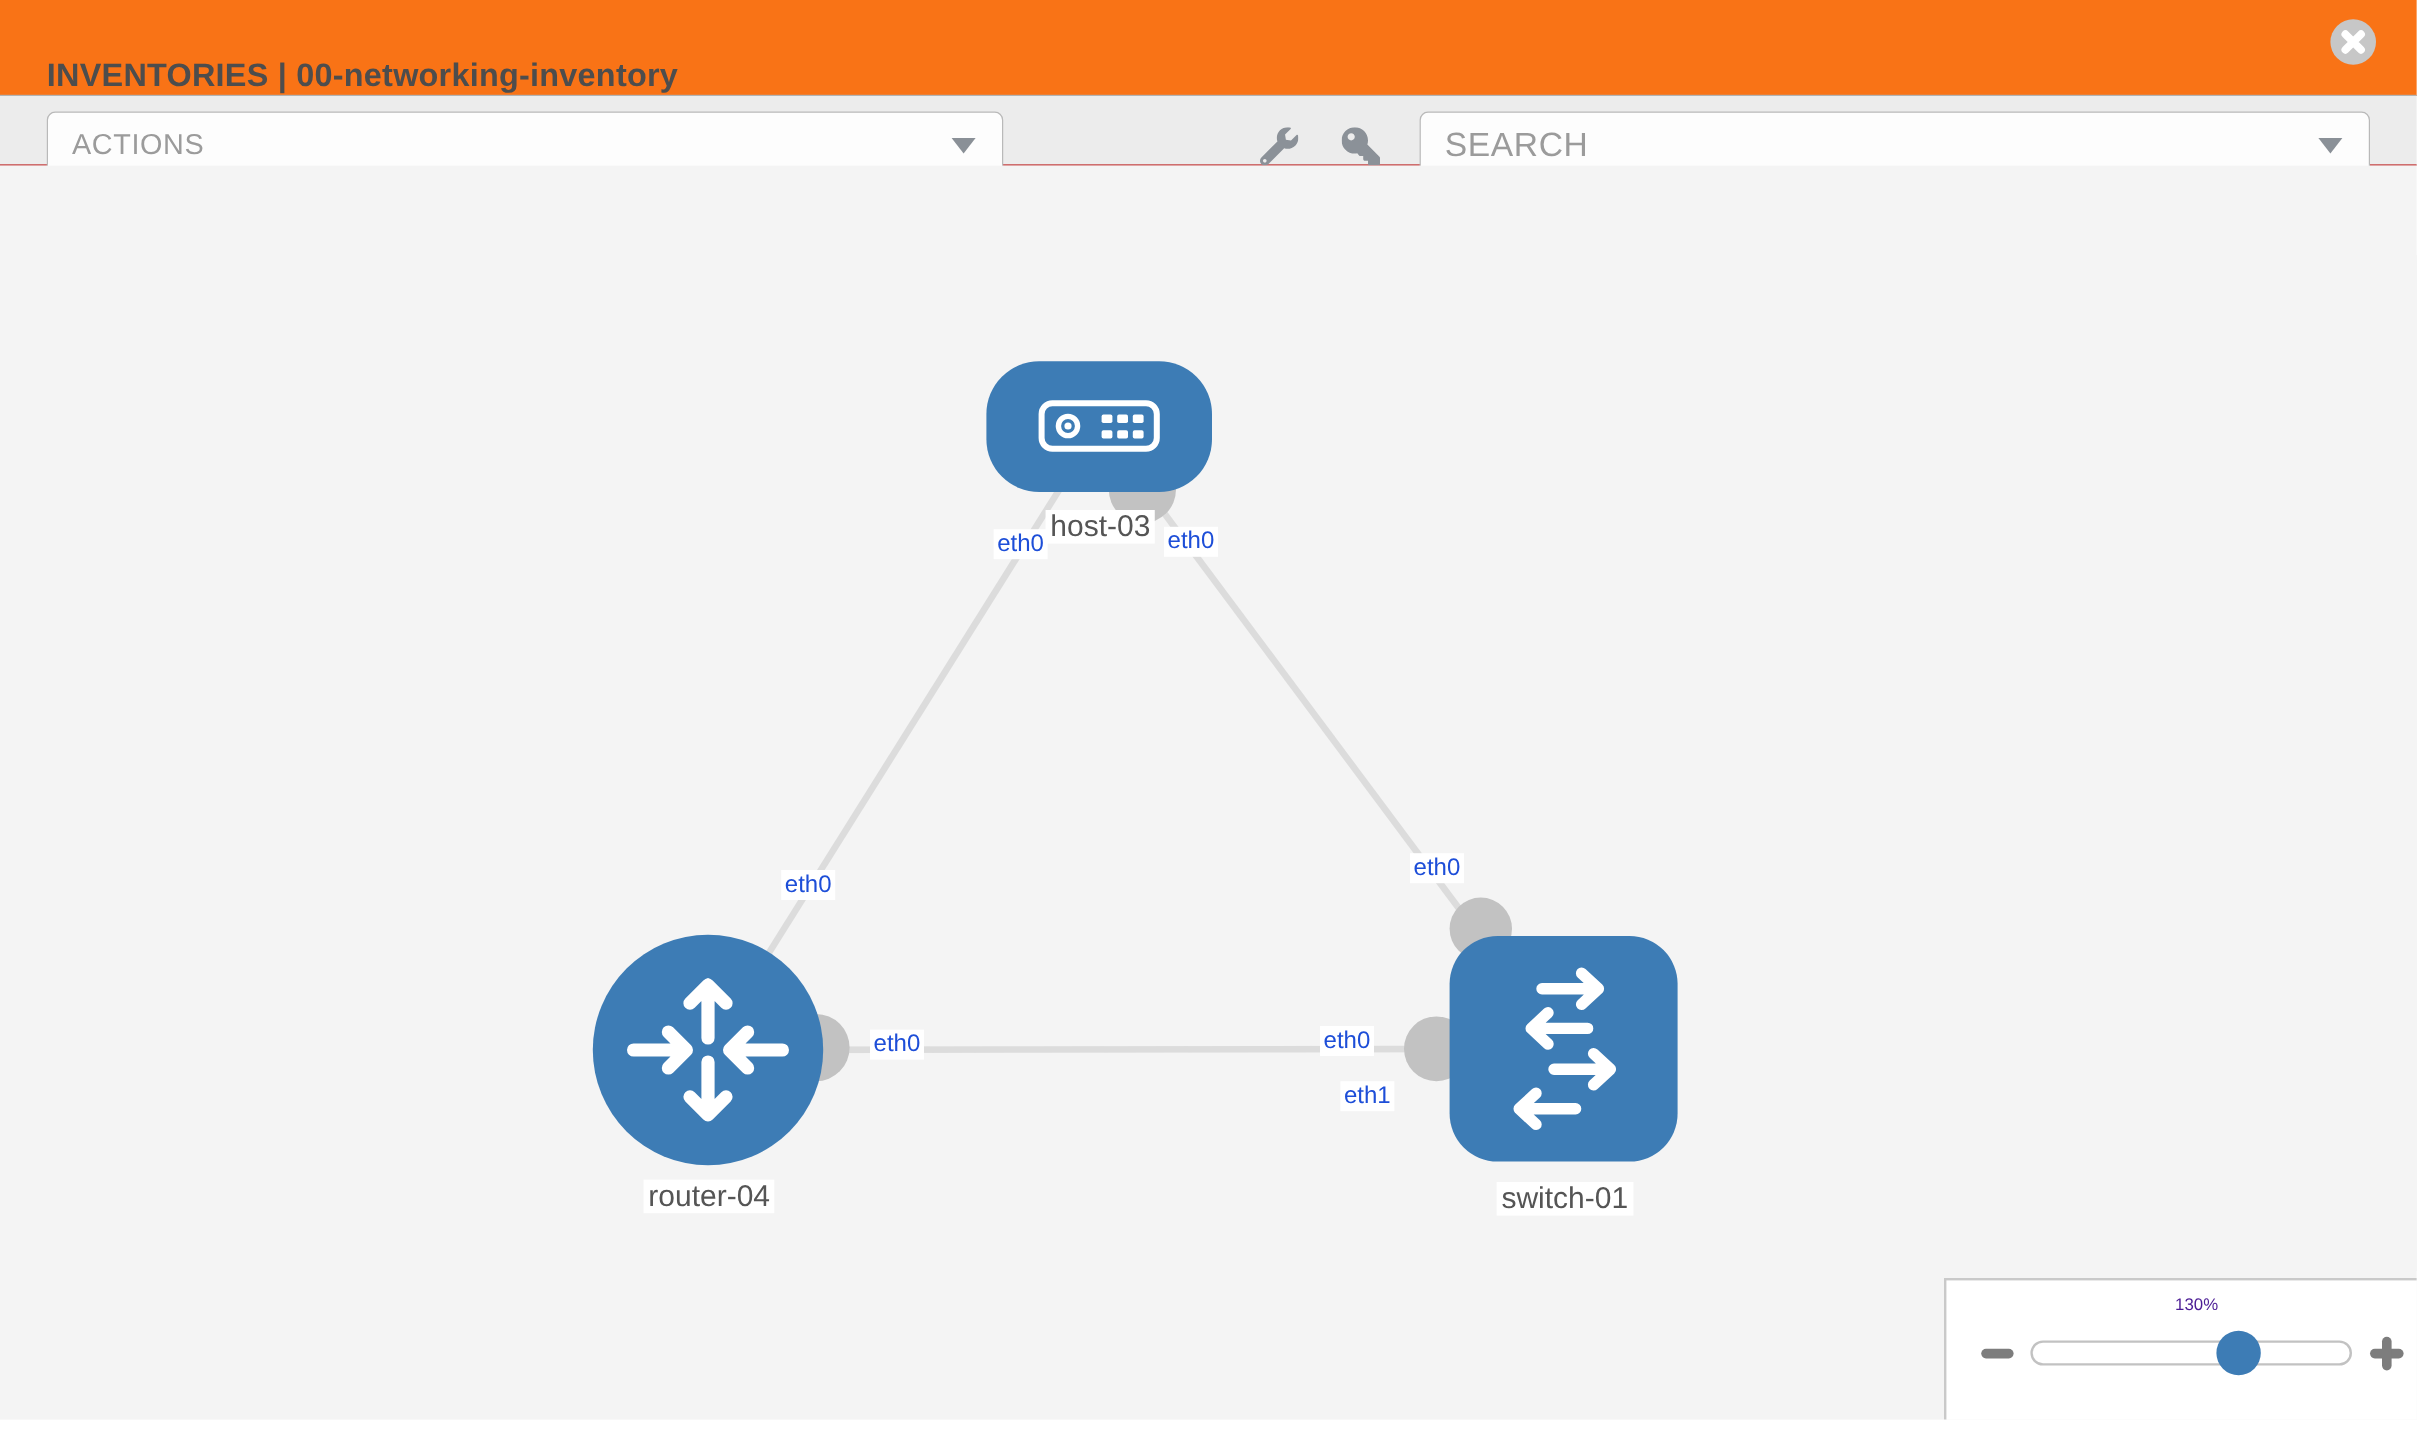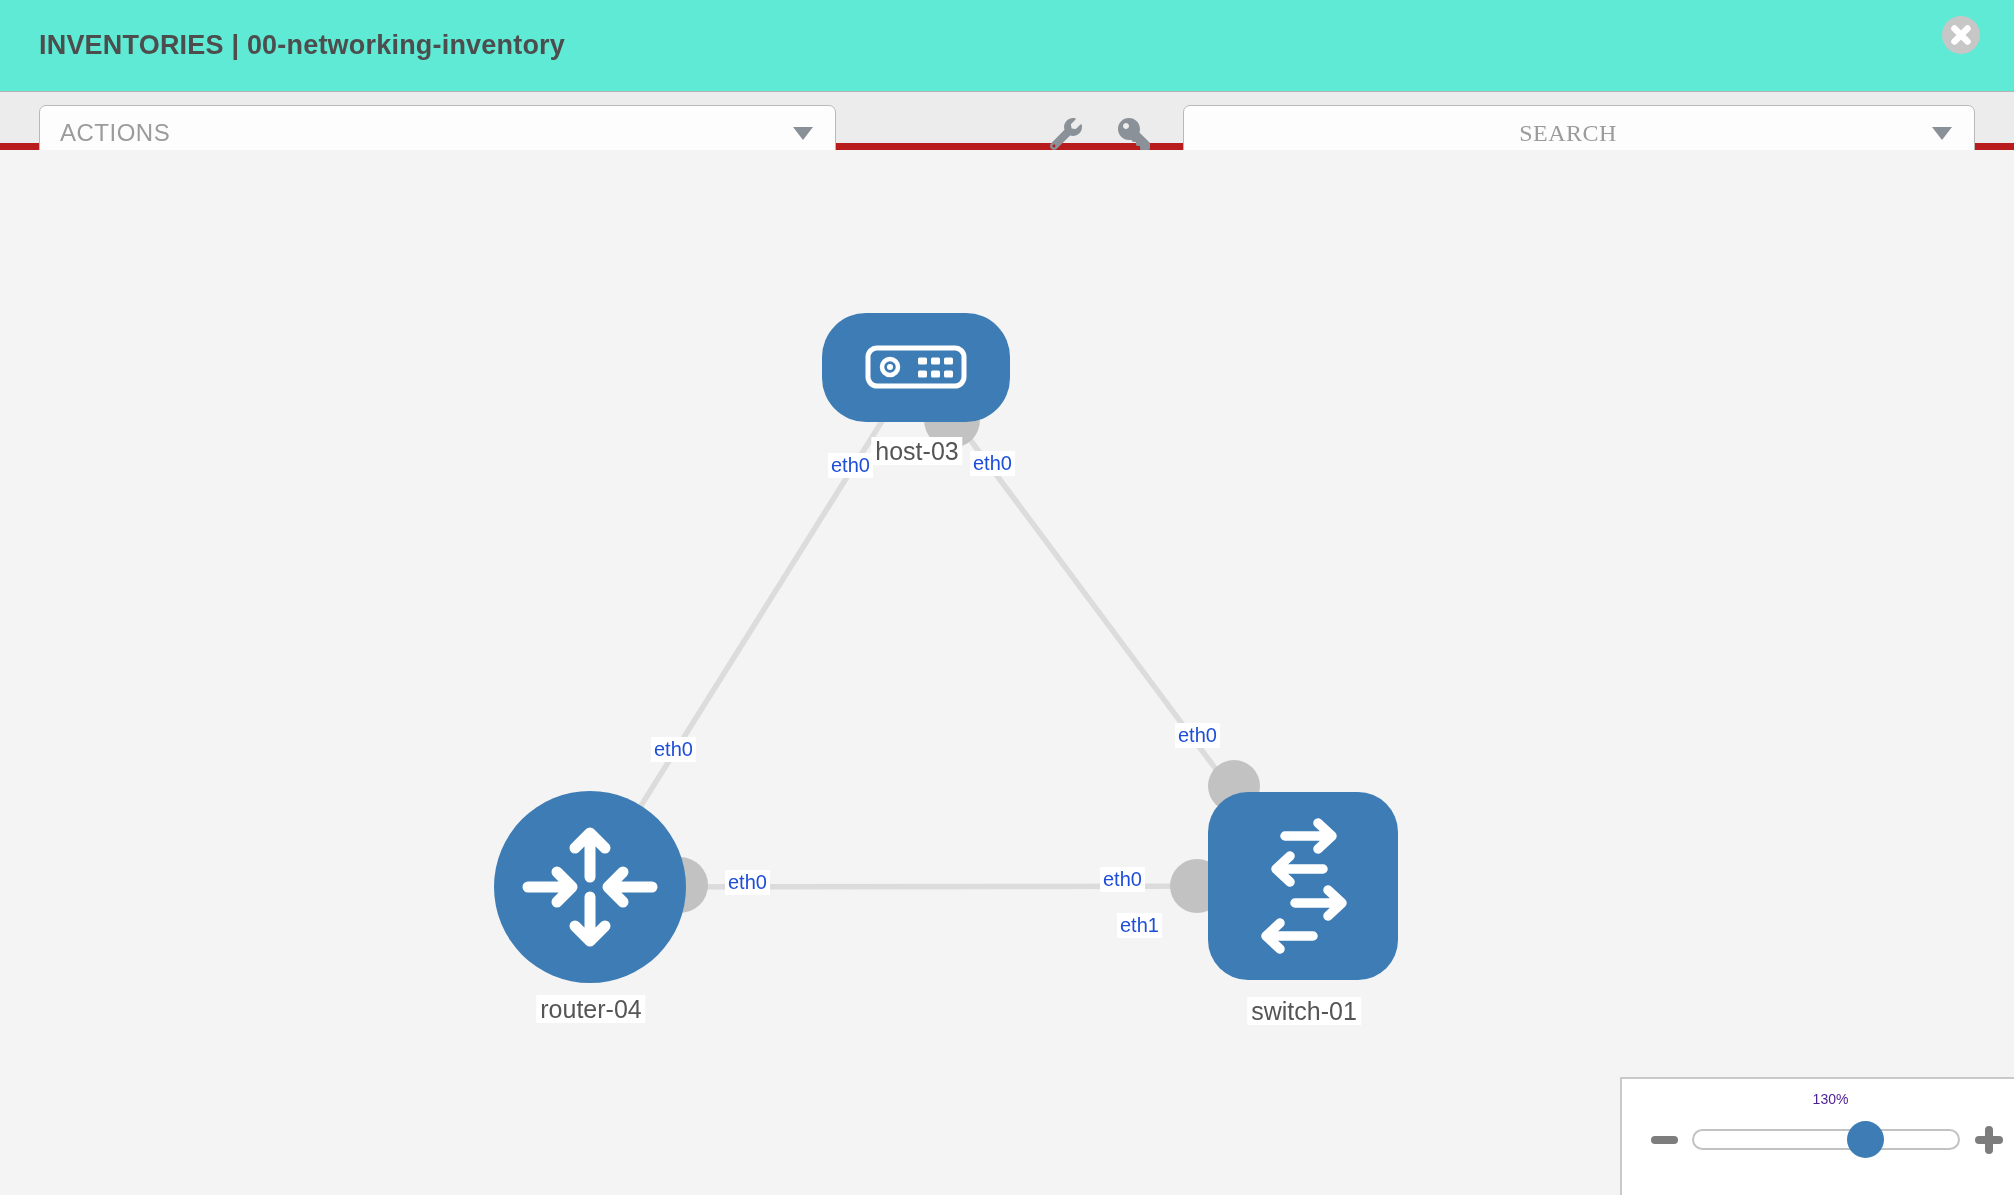--- a/index.html
+++ b/index.html
@@ -1,37 +1,37 @@
 <!DOCTYPE html>
 <html><head>
 <meta charset="utf-8">
 <style>
   * { box-sizing: border-box; margin: 0; padding: 0; }
   html, body { width: 2014px; height: 1200px; overflow: hidden;
     font-family: "Liberation Sans", sans-serif; background: #ffffff; }
 
   
-  .header { position: relative; height: 92px; background: #5eead4;
-    display: flex; align-items: center; padding-left: 39px;
+  .header { position: relative; height: 80px; background: #f97316;
+    display: flex; align-items: flex-end; padding-left: 39px;
     border-bottom: 1px solid #b3b3b3; }
   .header-title { font-size: 27px; font-weight: bold; color: #4d4d4d; letter-spacing: .2px; }
   .close-btn { position: absolute; right: 33px; top: 15px; width: 40px; height: 40px;
     cursor: pointer; }
 
   
   .toolbar { position: relative; height: 58px; background: #ececec;
-    border-bottom: 7px solid #b91c1c; }
+    border-bottom: 1px solid #b91c1c; }
   .select-box { position: absolute; top: 13px; height: 56px; background: #fdfdfd;
     border: 1px solid #b9b9b9; border-radius: 7px; display: flex;
     align-items: center; justify-content: space-between; padding: 0 22px 0 20px; }
   .actions-box { left: 39px; width: 797px; }
   .search-box  { left: 1183px; width: 792px; }
   .select-label { font-size: 24px; color: #9b9b9b; letter-spacing: .5px; }
   .search-input { border: none; outline: none; background: transparent; flex: 1;
-    font-size: 24px; color: #6e6e6e; font-family: Liberation Serif, serif; text-align: center; }
+    font-size: 28px; color: #6e6e6e; font-family: Liberation Sans, sans-serif; }
   .search-input::placeholder { color: #9b9b9b; letter-spacing: .5px; opacity: 1; }
   .chevron-down { width: 0; height: 0; border-left: 10px solid transparent;
     border-right: 10px solid transparent; border-top: 13px solid #8a9097; flex: none; }
   .tool-icon { position: absolute; top: 26px; width: 32px; height: 32px; cursor: pointer; }
   .wrench-btn { left: 1050px; }
   .key-btn { left: 1118px; }
 
   
   .canvas { position: relative; width: 2014px; height: 1045px; background: #f4f4f4;
     overflow: hidden; }

